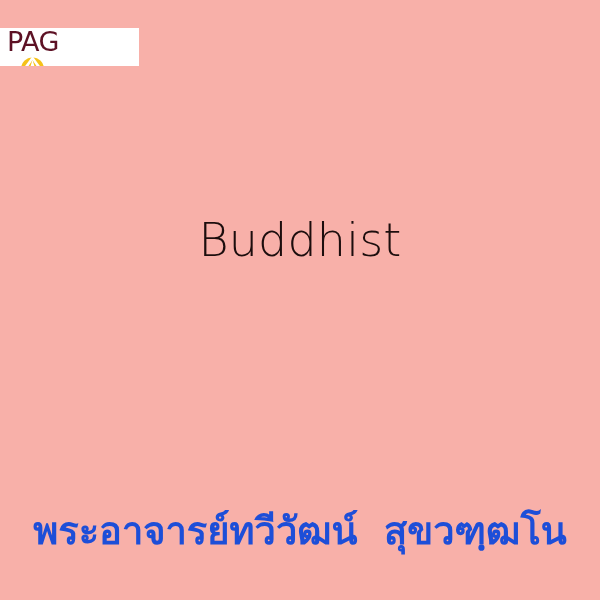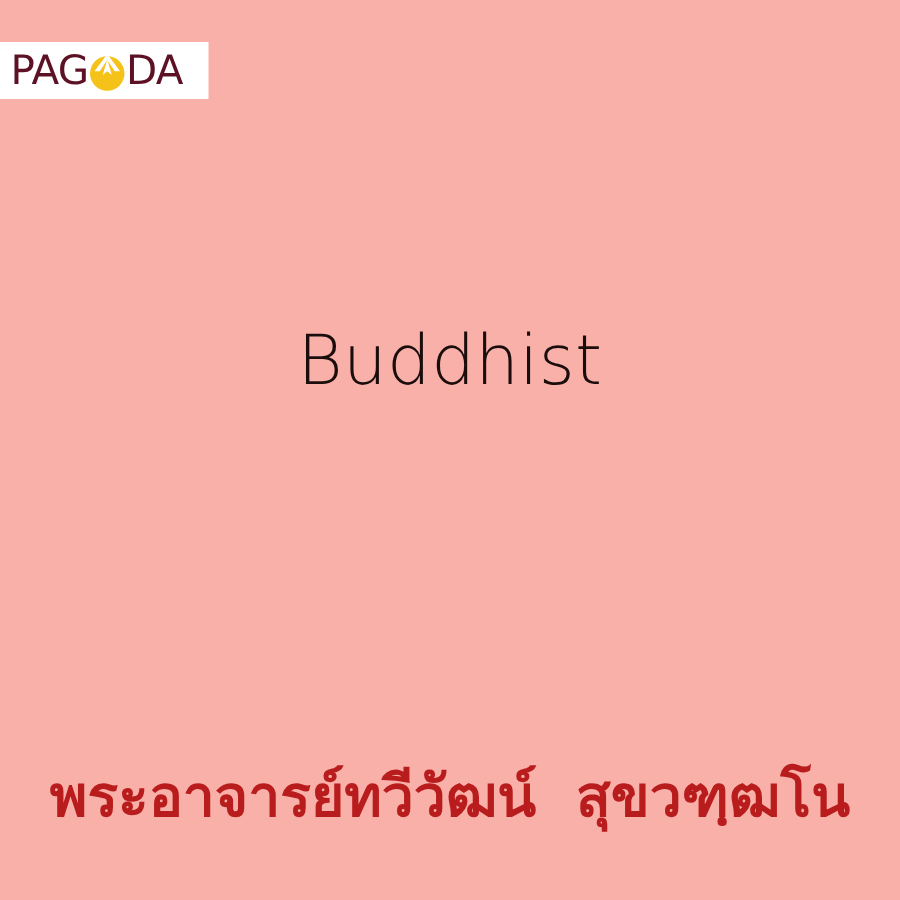--- a/index.html
+++ b/index.html
@@ -34,20 +34,21 @@
     align-items: center;
     justify-content: flex-start;
     overflow: hidden;
   }
   #logo-inner {
     position: relative;
     margin-left: 7px;
     display: flex;
     align-items: center;
     height: 38px;
+    flex-direction: column;
   }
   .logo-word {
     font-family: "DejaVu Sans", "Liberation Sans", sans-serif;
     font-size: 27px;
     font-weight: 400;
     letter-spacing: -0.5px;
     color: #5d1124;
     line-height: 1;
     white-space: pre;
   }
@@ -77,21 +78,21 @@
   }
   .title-line { display: block; white-space: pre; }
 
   
   #author-line {
     position: absolute;
     left: 0;
     right: 0;
     top: 505px;
     text-align: center;
-    color: #b91c1c;
+    color: #1d4ed8;
     font-family: "DejaVu Sans", "Liberation Sans", sans-serif;
     font-weight: 700;
     font-size: 38px;
     line-height: 52px;
     white-space: pre;
   }
 </style>
 </head>
 <body>
 

